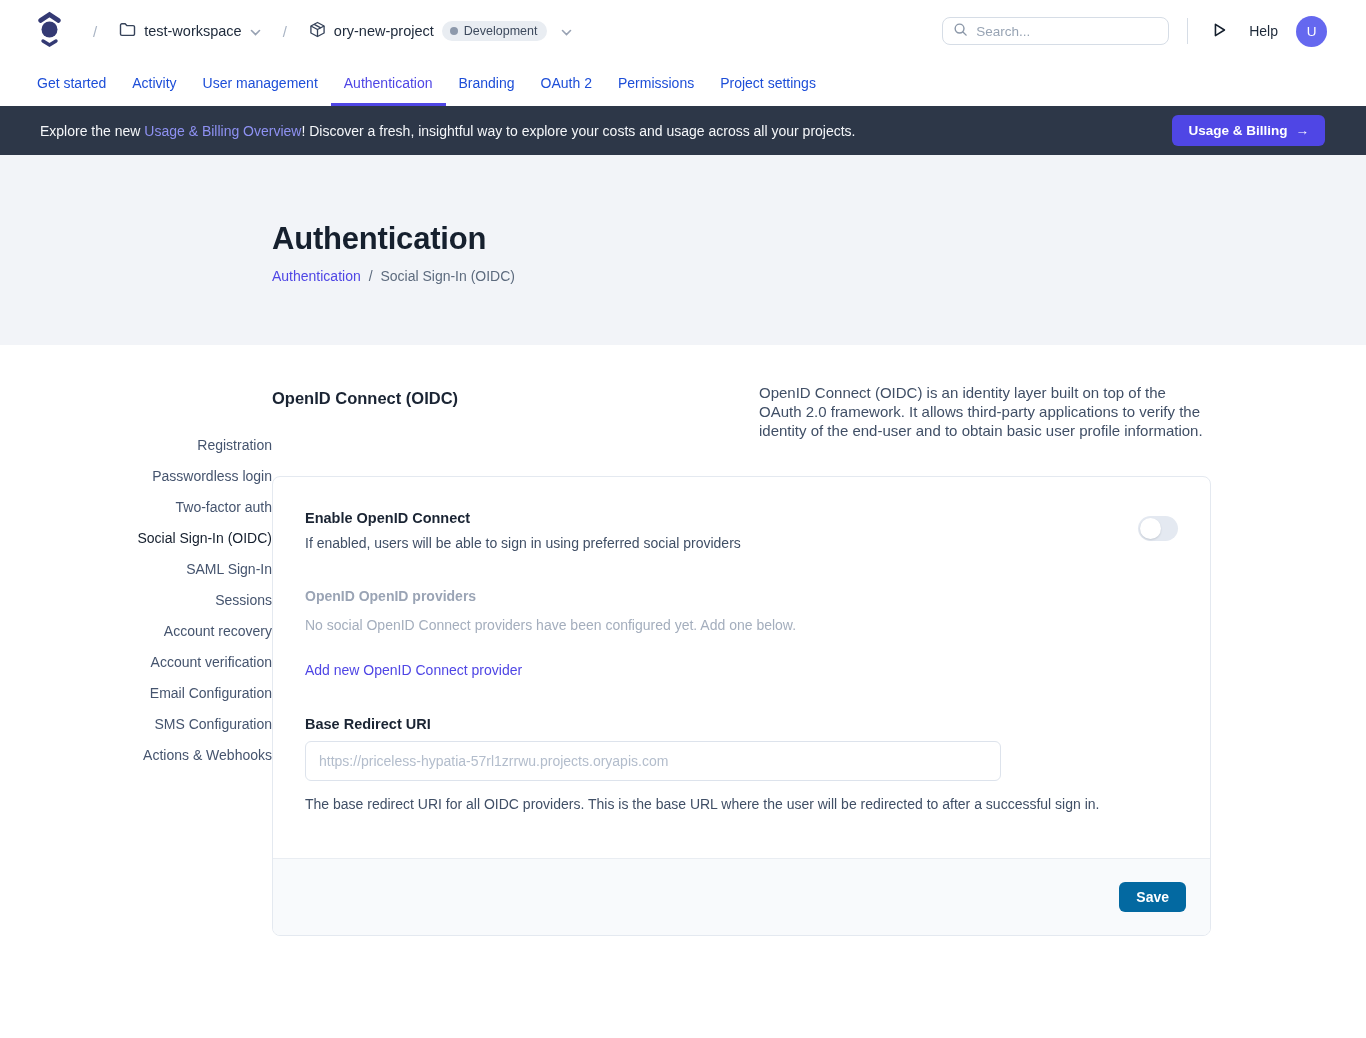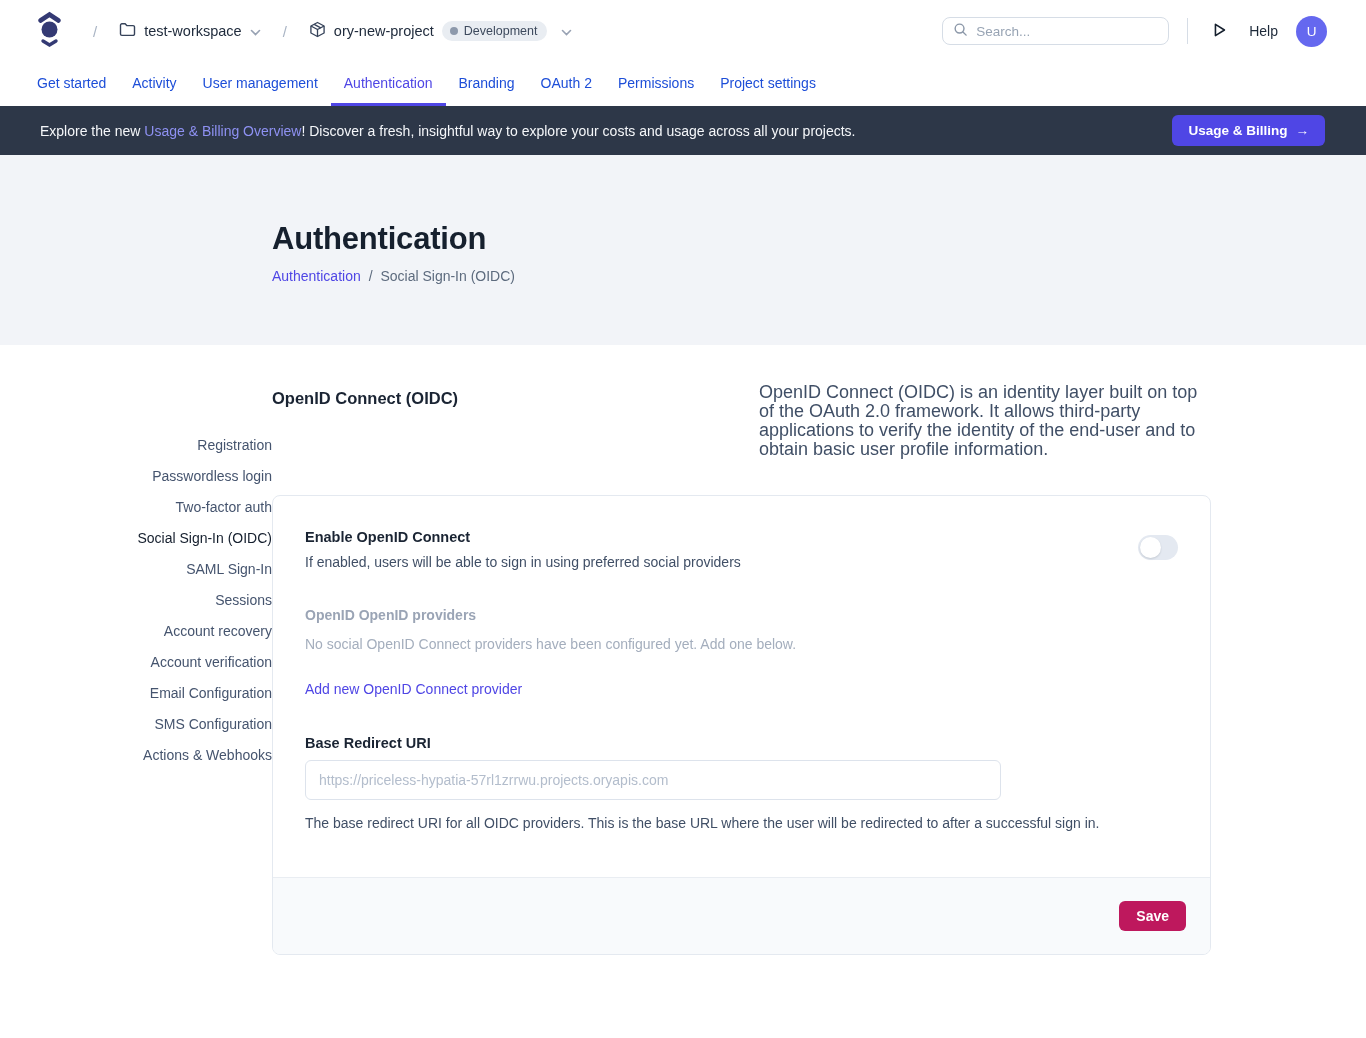--- a/index.html
+++ b/index.html
@@ -105,21 +105,21 @@
     display: block;
     font-size: 14px; color: #45546e;
     padding: 7.5px 0;
     cursor: pointer;
   }
   .side-item.active { color: #141e2d; font-weight: 500; }
   .main { width: 939px; flex: none; }
 
   .section-header { display: flex; justify-content: space-between; align-items: flex-start; }
   .section-header h2 { font-size: 16.5px; font-weight: 700; color: #1a2433; padding-top: 6px; }
-  .section-desc { width: 452px; font-size: 18px; line-height: 19px; color: #404f66; }
+  .section-desc { width: 452px; font-size: 15px; line-height: 19px; color: #404f66; }
 
   
   .card {
     margin-top: 36px;
     border: 1px solid #e4e9f0;
     border-radius: 8px;
     background: #fff;
     overflow: hidden;
   }
   .card-body { padding: 33px 32px 46px 32px; }
@@ -149,21 +149,21 @@
   }
   .uri-input::placeholder { color: #b3bdcc; }
   .field-helper { margin-top: 15px; font-size: 14px; color: #404f66; }
   .card-footer {
     background: #f8fafc;
     border-top: 1px solid #e9edf2;
     padding: 23px 24px;
     display: flex; justify-content: flex-end;
   }
   .save-btn {
-    background: #be185d; color: #fff;
+    background: #0369a1; color: #fff;
     font-size: 14px; font-weight: 700;
     padding: 7px 17px; border-radius: 6px;
   }
 </style>
 </head>
 <body>
 
 <header class="top-header">
   <div class="hdr-left">
     <a class="logo">

